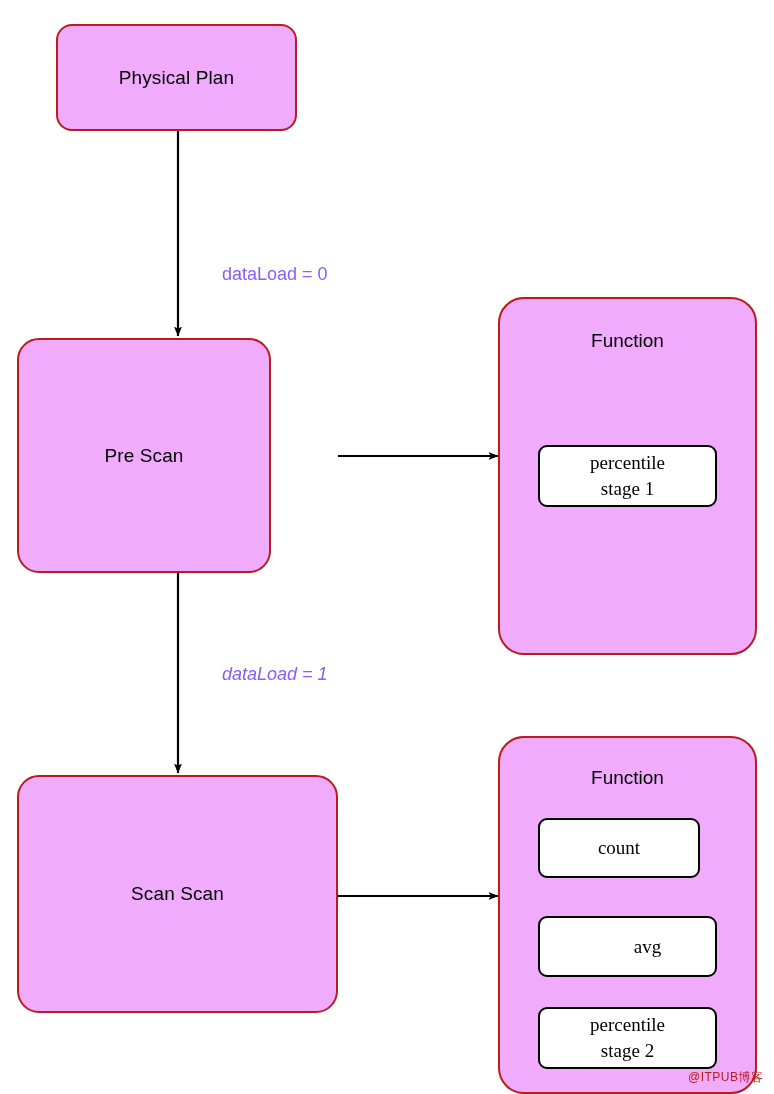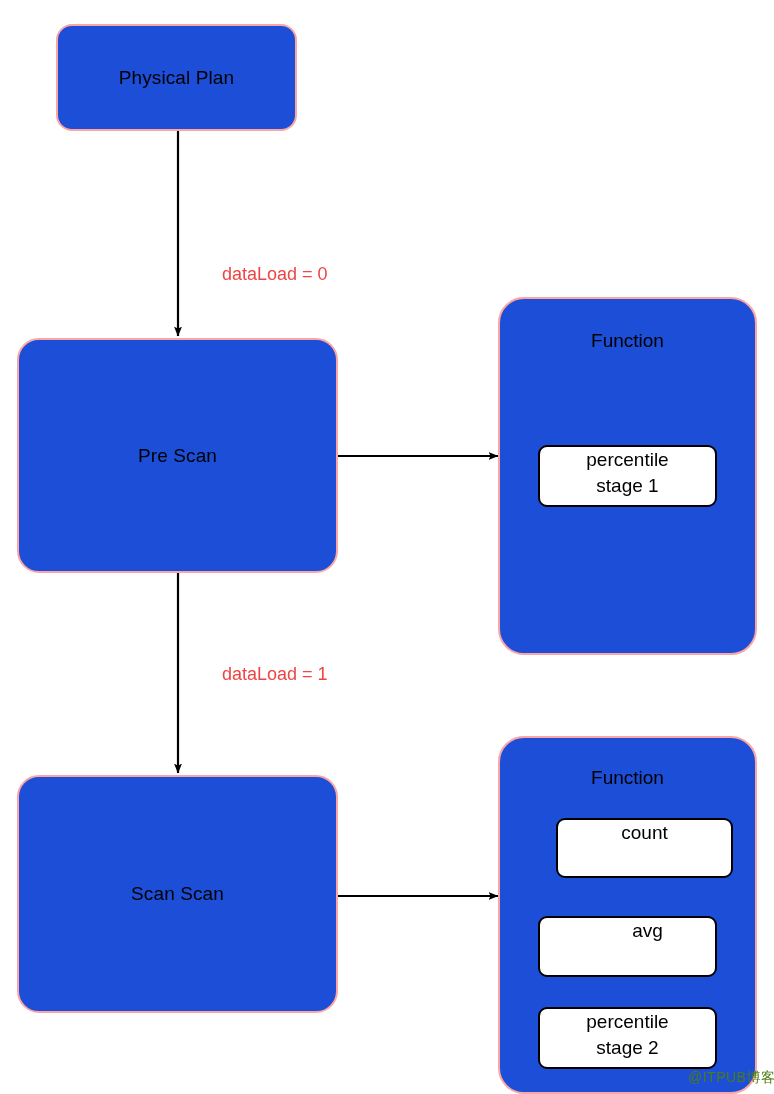--- a/index.html
+++ b/index.html
@@ -21,22 +21,22 @@
   .svg-layer {
     position: absolute;
     left: 0;
     top: 0;
     width: 774px;
     height: 1094px;
   }
   .node {
     position: absolute;
     box-sizing: border-box;
-    background: #1d4ed8;
-    border: 2px solid #fca5a5;
+    background: #f0abfc;
+    border: 2px solid #b91c1c;
     display: flex;
     align-items: center;
     justify-content: center;
     text-align: center;
   }
   .node-label {
     font-size: 19px;
     line-height: 24px;
     color: #000000;
     letter-spacing: 0.1px;
@@ -61,41 +61,42 @@
     font-size: 19px;
     line-height: 24px;
   }
   .sub-node {
     position: absolute;
     box-sizing: border-box;
     background: #ffffff;
     border: 2px solid #000000;
     border-radius: 9px;
     display: flex;
-    align-items: flex-start;
+    align-items: center;
     justify-content: center;
     text-align: center;
+    font-family: Liberation Serif, serif;
   }
   .sub-label {
     font-size: 19px;
     line-height: 26px;
     white-space: pre-line;
   }
   .edge-label {
     position: absolute;
     font-size: 18px;
     line-height: 22px;
-    color: #ef4444;
+    color: #8b5cf6;
     white-space: nowrap;
     text-align: center;
   }
   .watermark {
     position: absolute;
-    font-size: 14px;
-    color: #4d7c0f;
+    font-size: 12px;
+    color: #b91c1c;
     letter-spacing: 0.5px;
     white-space: nowrap;
   }
 </style>
 </head>
 <body>
 
 <div id="canvas">
 
   <svg class="svg-layer" viewBox="0 0 774 1094" xmlns="http://www.w3.org/2000/svg">
@@ -111,49 +112,49 @@
 
     <line x1="338" y1="456" x2="498" y2="456" stroke="#000000" stroke-width="2.2" marker-end="url(#arrowhead)"></line>
 
     <line x1="338" y1="896" x2="498" y2="896" stroke="#000000" stroke-width="2.2" marker-end="url(#arrowhead)"></line>
   </svg>
 
   <div class="node plan-node" style="left:56px; top:24px; width:241px; height:107px;">
     <span class="node-label">Physical Plan</span>
   </div>
 
-  <div class="node big-node" style="left:17px; top:338px; width:321px; height:235px;">
+  <div class="node big-node" style="left:17px; top:338px; width:254px; height:235px;">
     <span class="node-label">Pre Scan</span>
   </div>
 
   <div class="node big-node" style="left:17px; top:775px; width:321px; height:238px;">
     <span class="node-label">Scan Scan</span>
   </div>
 
   <div class="node group-node" style="left:498px; top:277px; width:259px; height:358px;">
     <div class="group-title" style="top:30px;">Function</div>
     <div class="sub-node" style="left:38px; top:146px; width:179px; height:62px;">
       <span class="sub-label">percentile
 stage 1</span>
     </div>
   </div>
 
   <div class="node group-node" style="left:498px; top:716px; width:259px; height:358px;">
     <div class="group-title" style="top:28px;">Function</div>
-    <div class="sub-node" style="left:56px; top:80px; width:177px; height:60px;">
+    <div class="sub-node" style="left:38px; top:80px; width:162px; height:60px;">
       <span class="sub-label">count</span>
     </div>
     <div class="sub-node" style="left:38px; top:178px; width:179px; height:61px;padding-left:40px;">
       <span class="sub-label">avg</span>
     </div>
     <div class="sub-node" style="left:38px; top:269px; width:179px; height:62px;">
       <span class="sub-label">percentile
 stage 2</span>
     </div>
   </div>
 
   <div class="edge-label" style="left:222px; top:263px;">dataLoad = 0</div>
 
-  <div class="edge-label" style="left:222px; top:663px;">dataLoad = 1</div>
+  <div class="edge-label" style="left:222px; top:663px;font-style:italic;">dataLoad = 1</div>
 
   <div class="watermark" style="left:688px; top:1069px;">@ITPUB博客</div>
 
 </div>
 
 </body></html>

